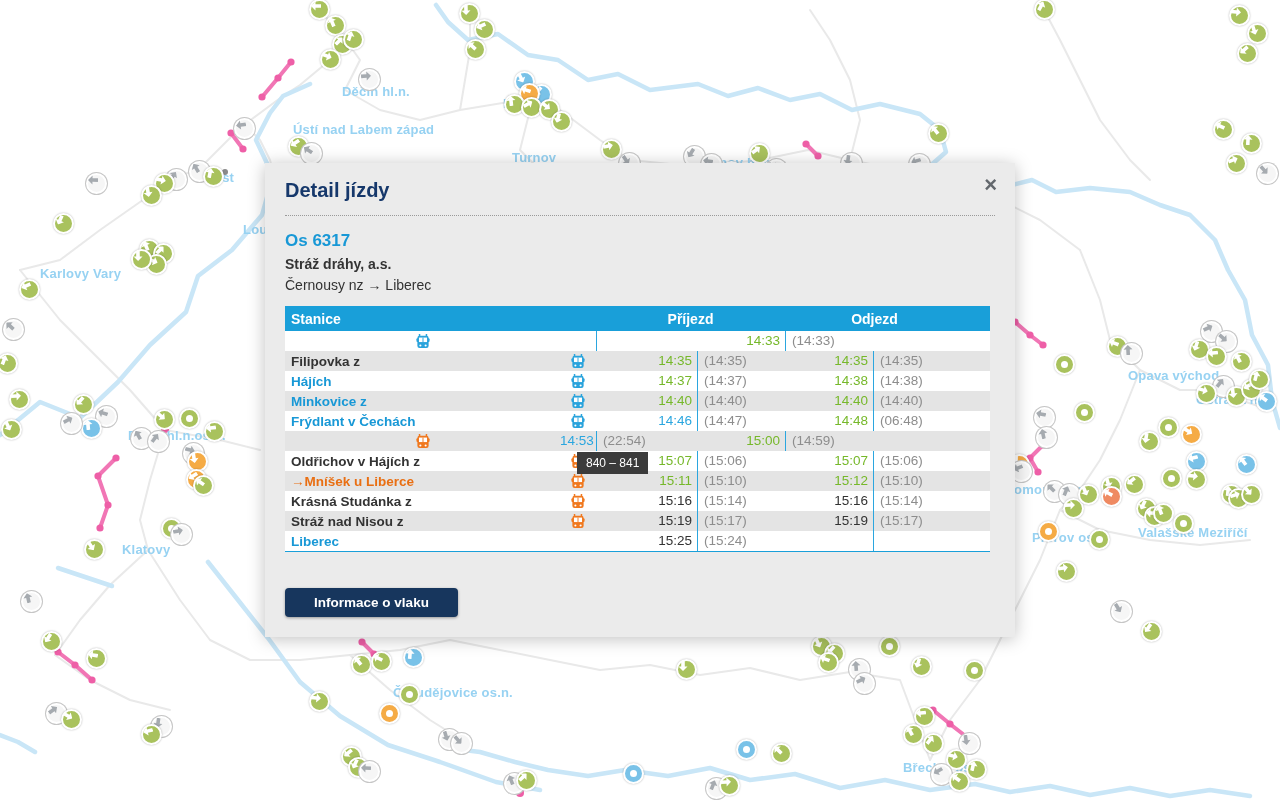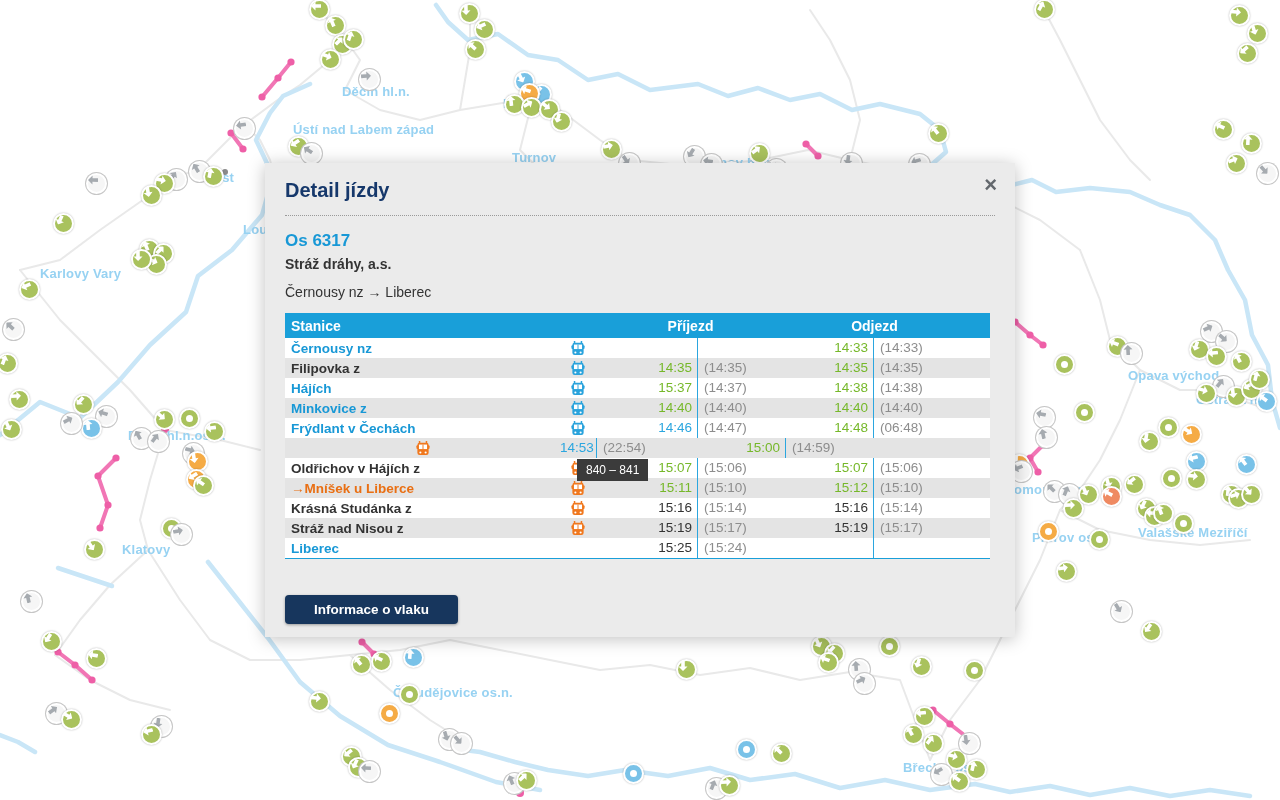--- a/index.html
+++ b/index.html
@@ -29,21 +29,21 @@
     box-sizing:border-box;padding:16px 20px 0 20px;
   }
   .modal-title{font-size:20px;font-weight:bold;color:#16386b;}
   .modal-close{
     position:absolute;top:11px;right:18px;font-size:22px;font-weight:bold;
     color:#63686d;cursor:pointer;line-height:1;
   }
   .modal-sep{border:none;border-top:1px dotted #9a9a9a;margin:13px 0 0 0;}
   .train-number{margin-top:15px;font-size:17px;font-weight:bold;color:var(--link);}
   .carrier{margin-top:5px;font-size:14px;font-weight:bold;color:#333;}
-  .route{margin-top:12px;font-size:14px;color:#333;}
+  .route{margin-top:5px;font-size:14px;color:#333;}
   
   .tbl{margin-top:13px;width:705px;position:relative;background:#fff;
        border-bottom:1px solid var(--header-bg);font-size:13.5px;}
   .trow,.thead{
     display:grid;grid-template-columns:275px 36px 101px 88px 88px 117px;
     align-items:center;
   }
   .thead{background:var(--header-bg);color:#fff;font-weight:bold;height:25px;font-size:14px;}
   .h-station{grid-column:1/3;padding-left:6px;}
   .h-arr{grid-column:3/5;text-align:center;}
@@ -929,21 +929,20 @@
   <div class="route">Černousy nz → Liberec</div>
 
   <div class="tbl">
     <div class="thead">
       <div class="h-station">Stanice</div>
       <div class="h-arr">Příjezd</div>
       <div class="h-dep">Odjezd</div>
     </div>
     <div id="tbody">
         <div class="trow">
-          <div class="c-st st-link">Černousy nz</div>
           <div class="c-ic">
             <svg width="14" height="15" viewBox="0 0 14 16">
               <rect x="2.5" y="0" width="1.6" height="3.5" fill="#29a3dc"></rect>
               <rect x="9.9" y="0" width="1.6" height="3.5" fill="#29a3dc"></rect>
               <rect x="0" y="4.5" width="14" height="4" rx="1" fill="#29a3dc"></rect>
               <rect x="1" y="1.8" width="12" height="13.2" rx="2.4" fill="#29a3dc"></rect>
               <rect x="2.7" y="3.8" width="8.6" height="4.8" fill="#ffffff"></rect>
               <rect x="6.5" y="3.8" width="1" height="4.8" fill="#29a3dc"></rect>
               <circle cx="4.2" cy="12.3" r="1.15" fill="#ffffff"></circle>
               <circle cx="9.8" cy="12.3" r="1.15" fill="#ffffff"></circle>
@@ -980,21 +979,21 @@
               <rect x="2.5" y="0" width="1.6" height="3.5" fill="#29a3dc"></rect>
               <rect x="9.9" y="0" width="1.6" height="3.5" fill="#29a3dc"></rect>
               <rect x="0" y="4.5" width="14" height="4" rx="1" fill="#29a3dc"></rect>
               <rect x="1" y="1.8" width="12" height="13.2" rx="2.4" fill="#29a3dc"></rect>
               <rect x="2.7" y="3.8" width="8.6" height="4.8" fill="#ffffff"></rect>
               <rect x="6.5" y="3.8" width="1" height="4.8" fill="#29a3dc"></rect>
               <circle cx="4.2" cy="12.3" r="1.15" fill="#ffffff"></circle>
               <circle cx="9.8" cy="12.3" r="1.15" fill="#ffffff"></circle>
             </svg>
           </div>
-          <div class="c-rt t-green">15:37</div>
+          <div class="c-rt t-green">14:37</div>
           <div class="c-sch">(14:37)</div>
           <div class="c-rt t-green">14:38</div>
           <div class="c-sch">(14:38)</div>
         </div>
         <div class="trow alt">
           <div class="c-st st-link">Minkovice z</div>
           <div class="c-ic">
             <svg width="14" height="15" viewBox="0 0 14 16">
               <rect x="2.5" y="0" width="1.6" height="3.5" fill="#29a3dc"></rect>
               <rect x="9.9" y="0" width="1.6" height="3.5" fill="#29a3dc"></rect>

